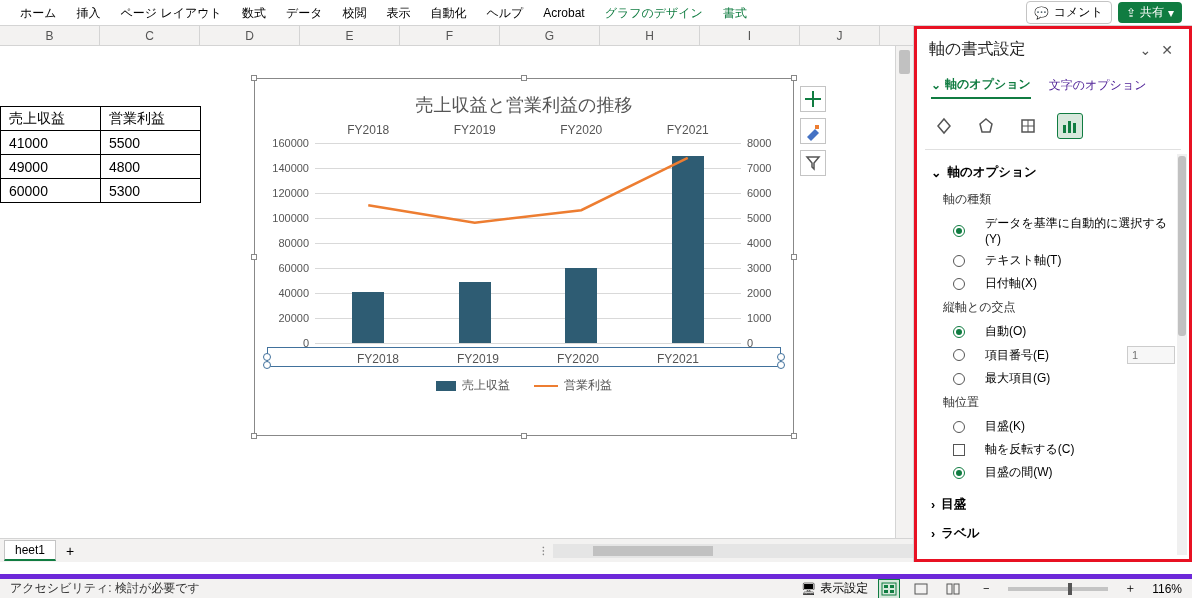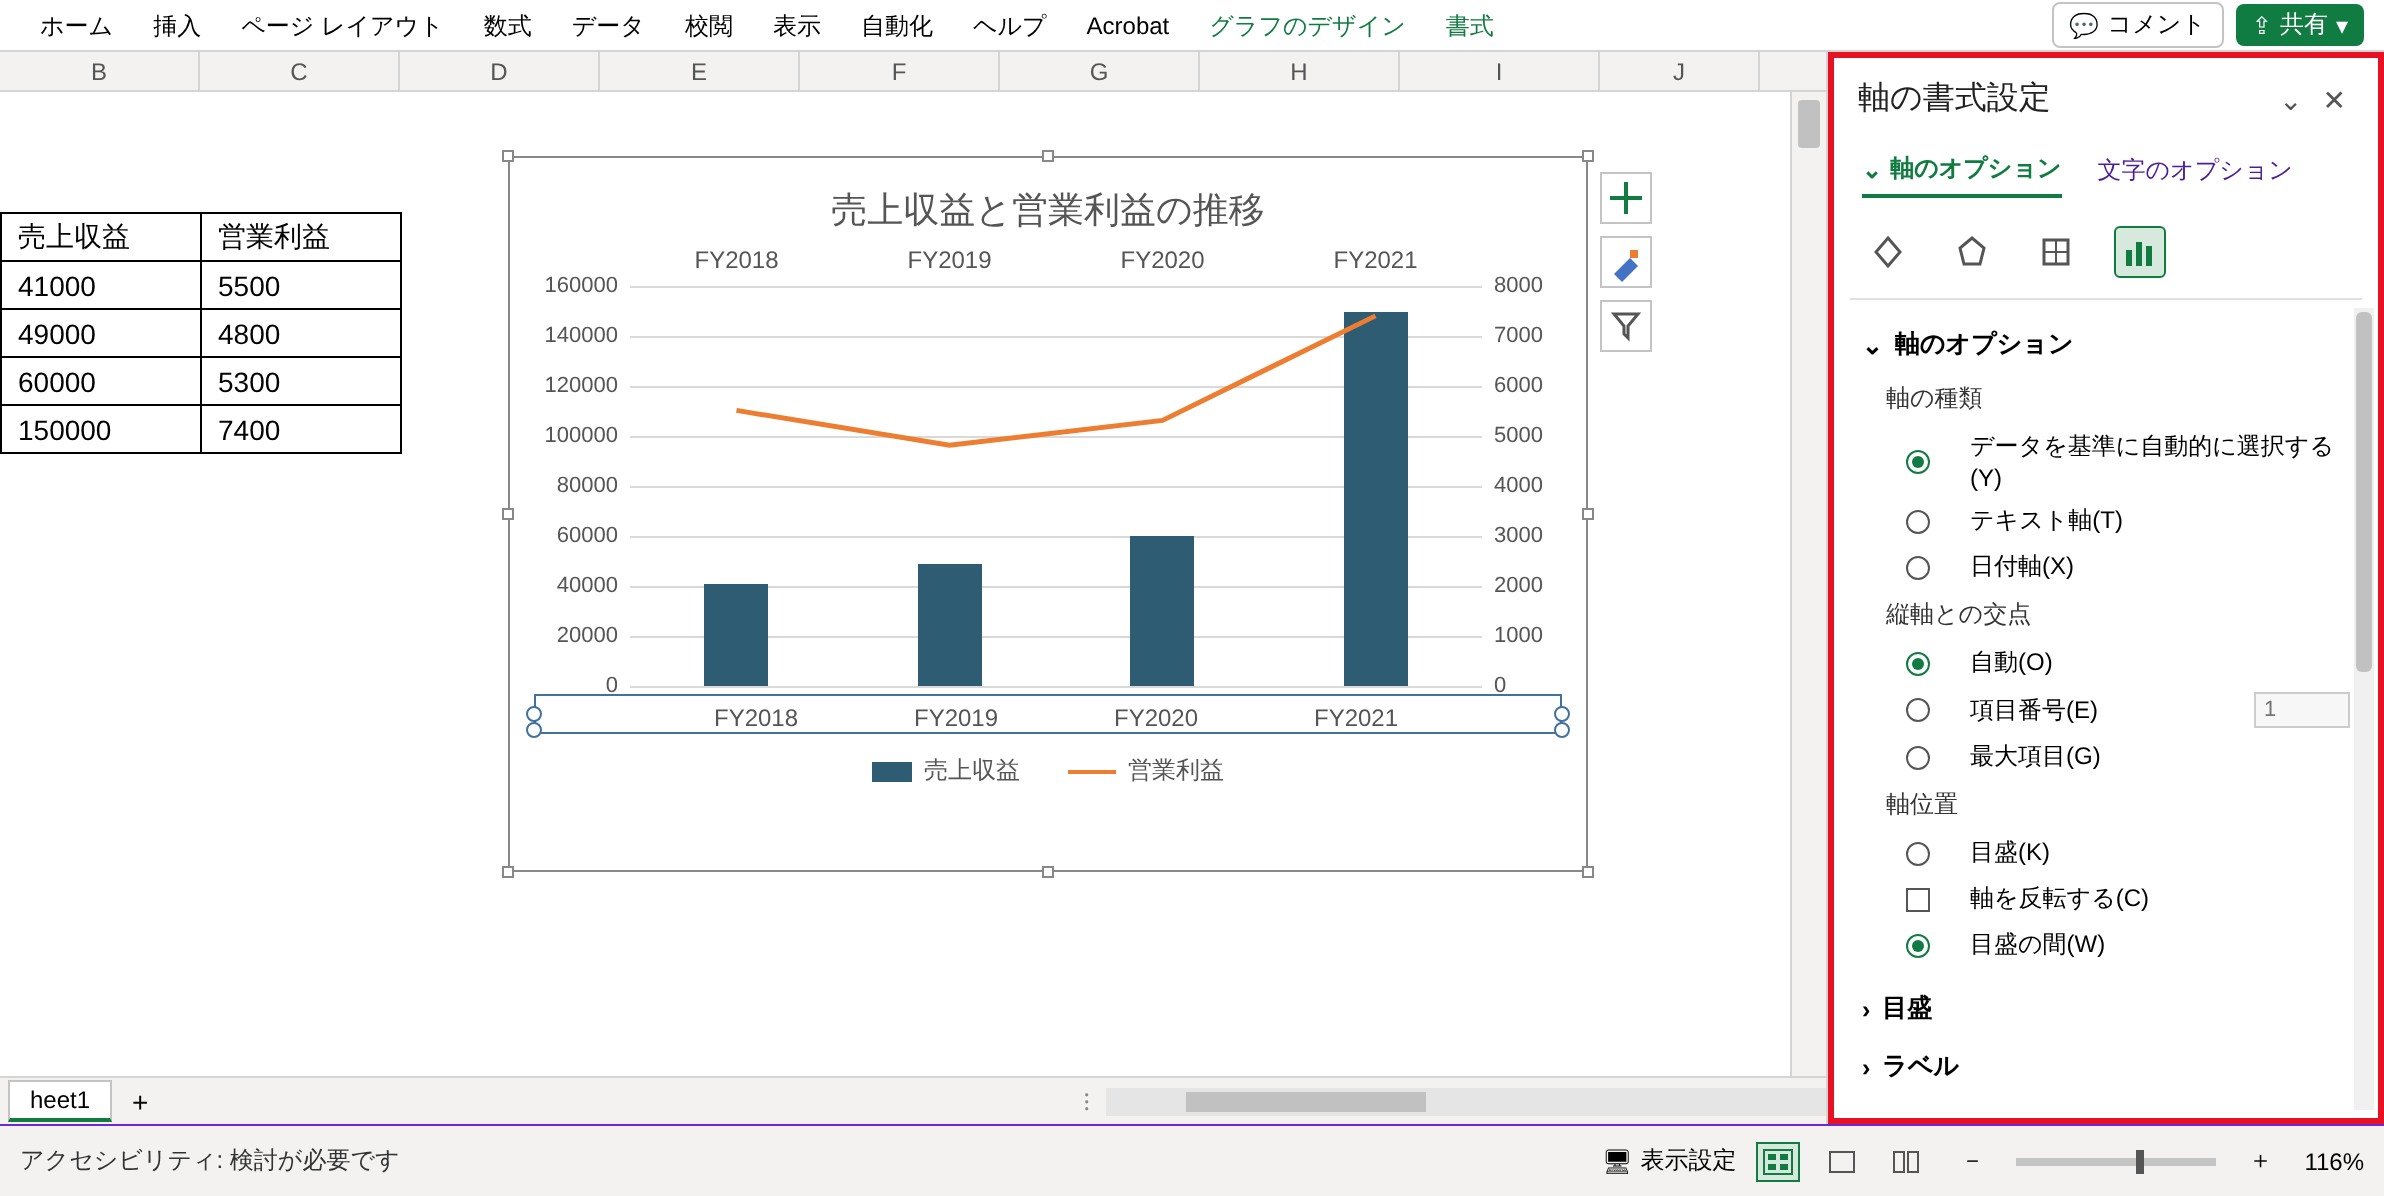--- a/index.html
+++ b/index.html
@@ -80,21 +80,21 @@
 .exp { display:flex; align-items:center; gap:6px; font-size:12.5px; padding:6px 0; cursor:pointer; font-weight:600;}
 .grp-label { font-size:12px; color:#333; padding:4px 0 4px 12px;}
 .opt { display:flex; align-items:center; gap:20px; padding:3px 0 3px 22px; font-size:12px; cursor:pointer;}
 .radio { width:12px; height:12px; border:1px solid #555; border-radius:50%; position:relative; flex-shrink:0;}
 .radio.on::after{ content:""; position:absolute; inset:2px; background:#107c41; border-radius:50%;}
 .radio.on { border-color:#107c41;}
 .chk { width:12px; height:12px; border:1px solid #555; flex-shrink:0;}
 .num-input { width:48px; height:18px; border:1px solid #ccc; background:#f7f7f7; font-size:11px; padding:0 4px; color:#aaa;}
 
 
-.status { position:absolute; left:0; right:0; bottom:0; height:36px; display:flex; align-items:center; padding:0 10px; border-top:1px solid #6d28d9; background:#f3f2f1; gap:10px;}
+.status { position:absolute; left:0; right:0; bottom:0; height:24px; display:flex; align-items:center; padding:0 10px; border-top:5px solid #6d28d9; background:#f3f2f1; gap:10px;}
 .status .left { font-size:12px; color:#333;}
 .status .spacer{flex:1;}
 .view-btn { width:22px; height:20px; border:1px solid transparent; display:flex; align-items:center; justify-content:center; cursor:pointer;}
 .view-btn.active{ background:#d7e8dc; border-color:#107c41;}
 .zoom-slider { width:100px; height:4px; background:#c4c4c4; position:relative;}
 .zoom-slider .knob{ position:absolute; top:-4px; left:60%; width:4px; height:12px; background:#555;}
 .zoom-val { font-size:12px;}
 
 svg { overflow:visible;}
 </style>
@@ -153,24 +153,20 @@
               <td>41000</td>
               <td>5500</td>
             </tr>
         <tr>
               <td>49000</td>
               <td>4800</td>
             </tr>
         <tr>
               <td>60000</td>
               <td>5300</td>
-            </tr>
-        <tr>
-              <td>150000</td>
-              <td>7400</td>
             </tr>
       </tbody>
         </table>
 
       <div class="chart-obj">
         <div class="sel nw"></div>
         <div class="sel n"></div>
         <div class="sel ne"></div>
         <div class="sel w"></div>
         <div class="sel e"></div>

